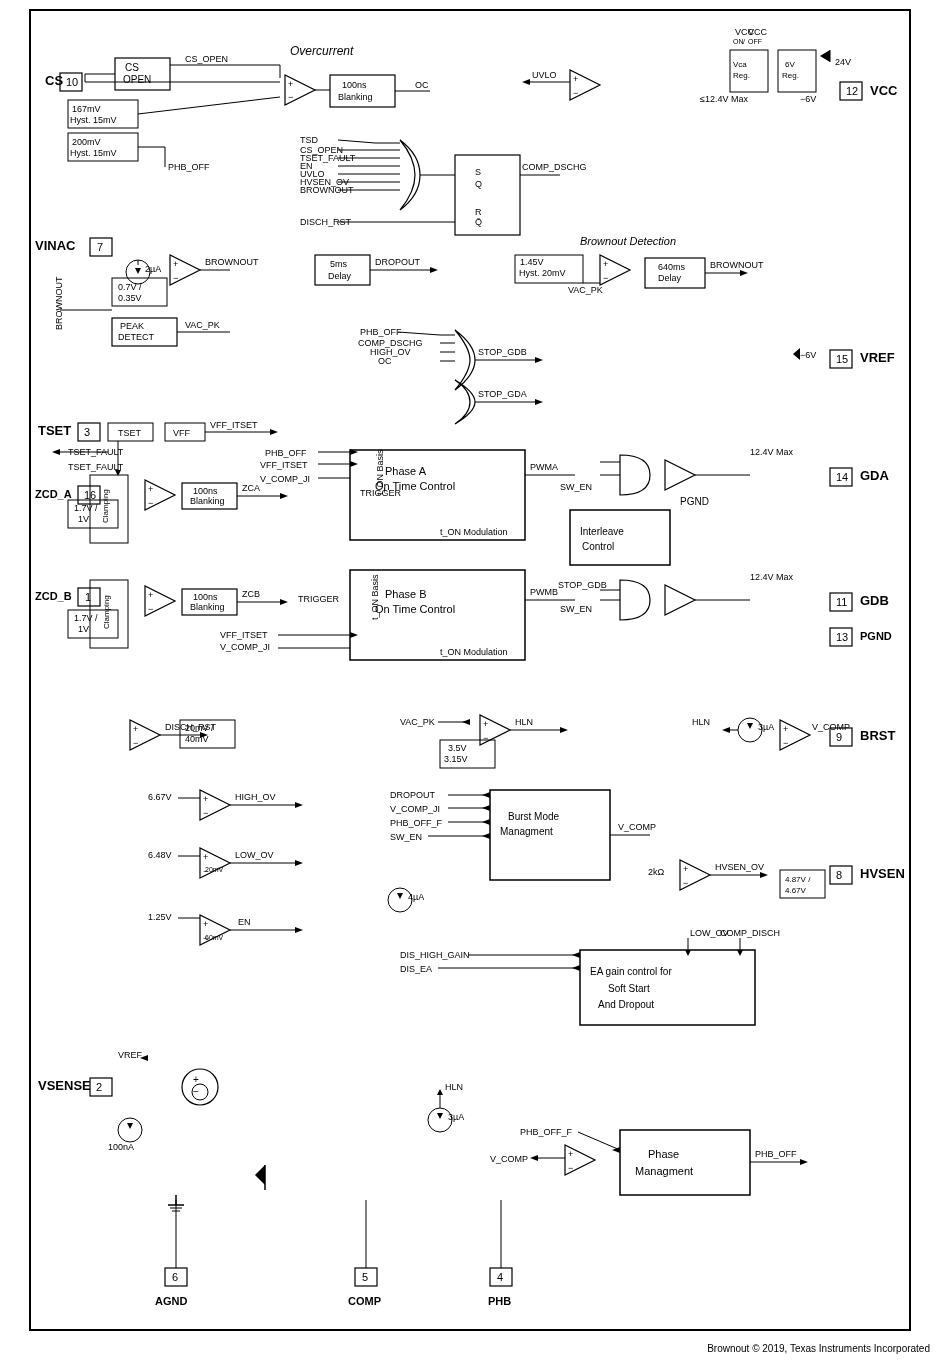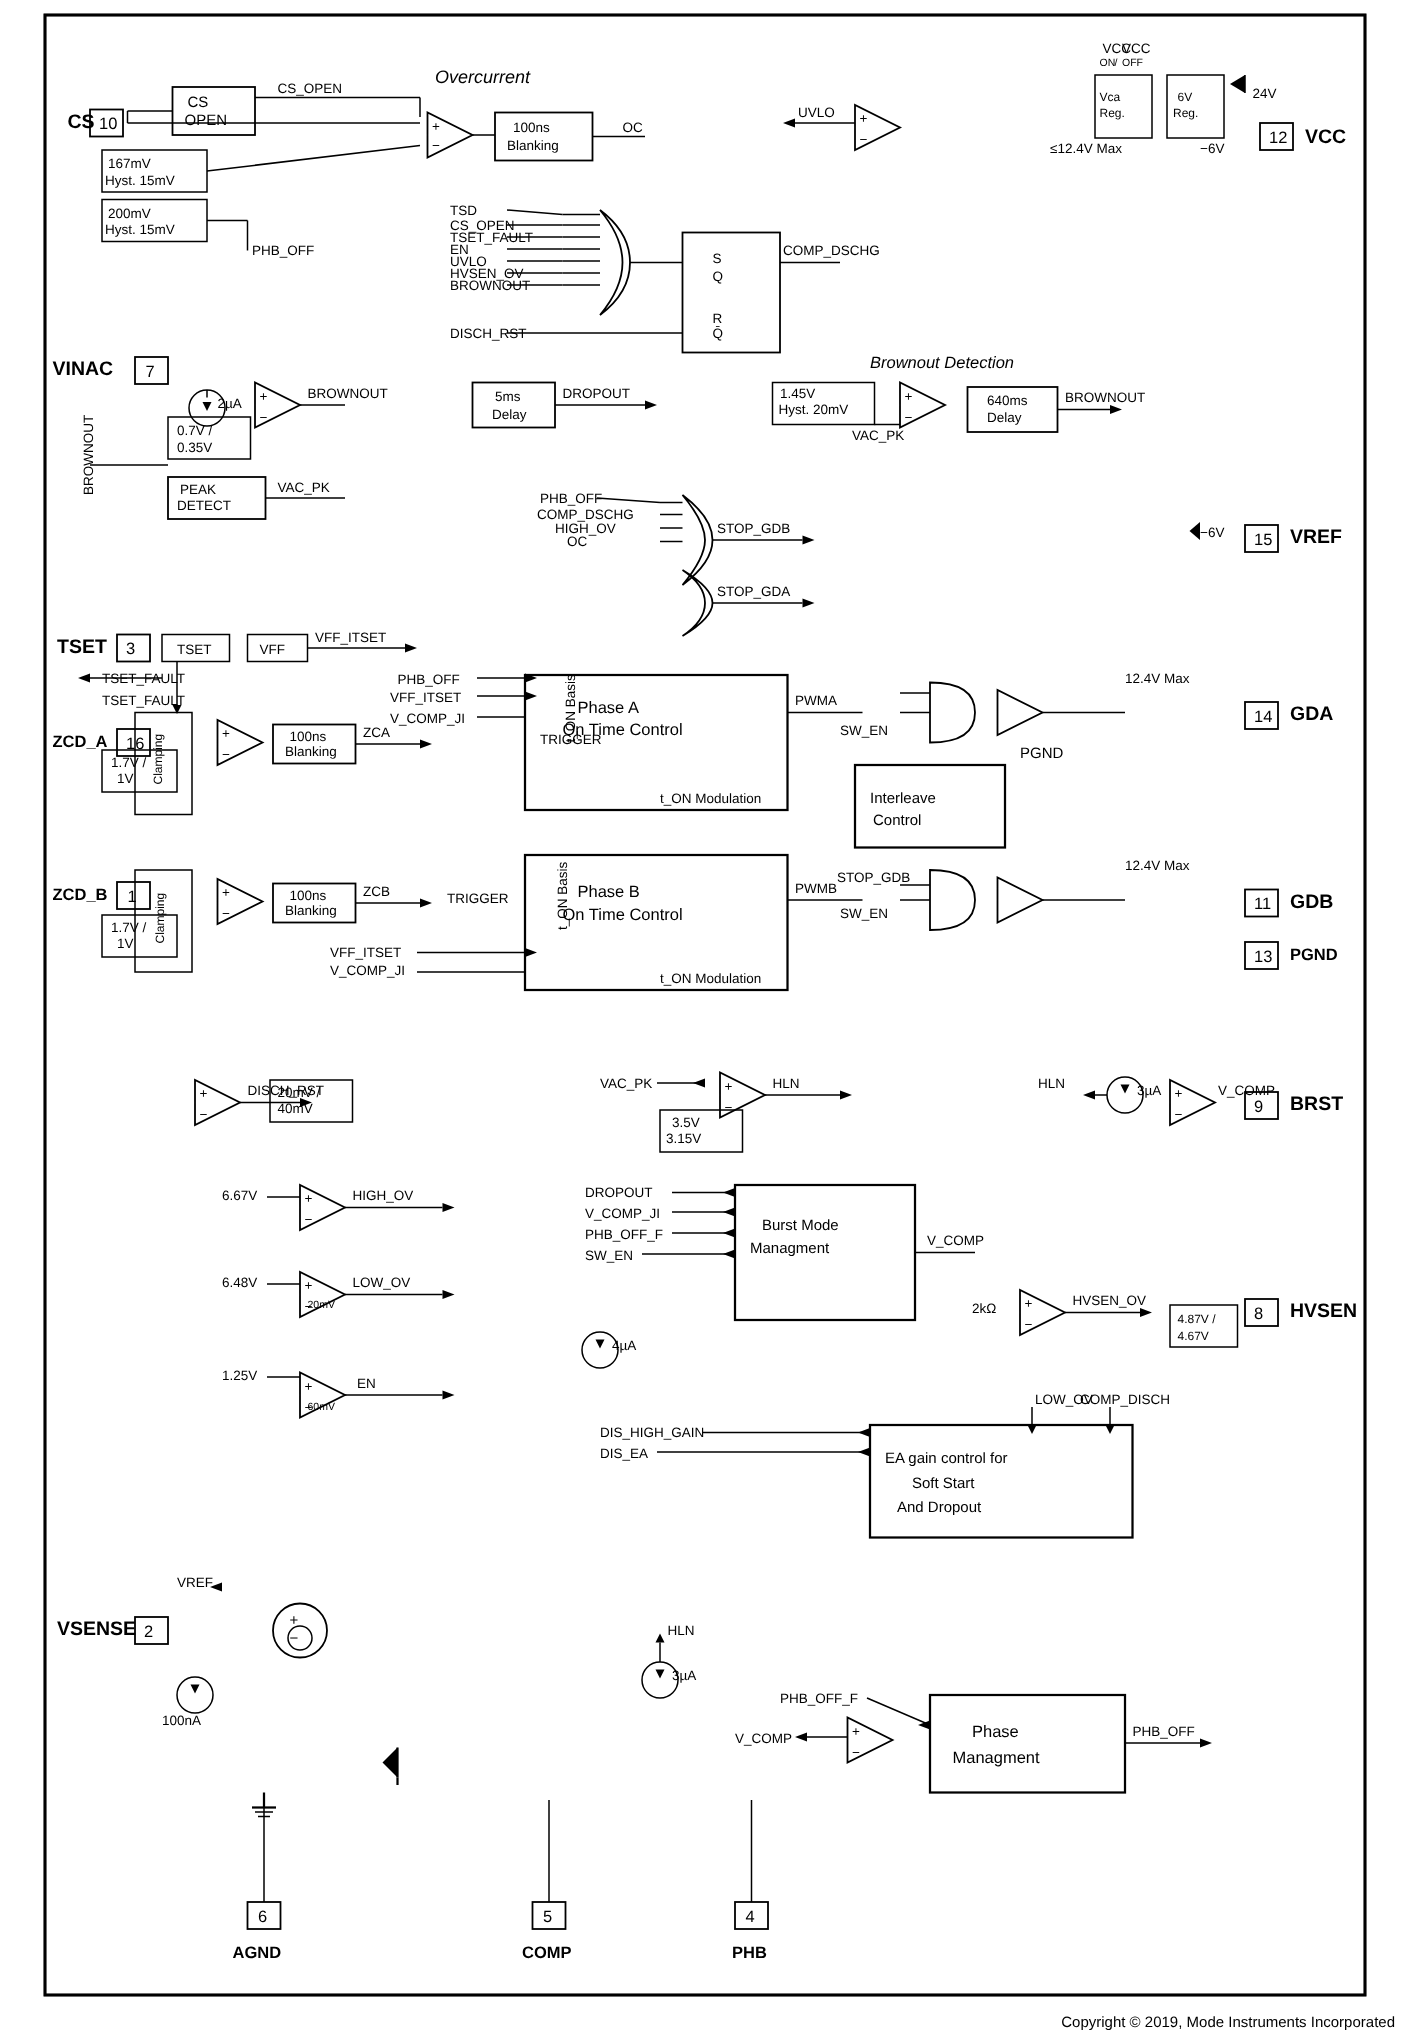--- a/index.html
+++ b/index.html
@@ -630,14 +630,14 @@
     <polygon points="115,470 121,470 118,476" fill="#000"></polygon>
 
     <text x="265" y="456" font-size="9">PHB_OFF</text>
     <line x1="318" y1="452" x2="350" y2="452" stroke="#000" stroke-width="1"></line>
     <polygon points="350,449 350,455 358,452" fill="#000"></polygon>
 
     <rect x="30" y="10" width="880" height="1320" fill="none" stroke="#000" stroke-width="2"></rect>
 
   </svg>
 
-  <div class="copyright">Copyright © 2019, Mode Instruments Incorporated</div>
+  <div class="copyright">Brownout © 2019, Texas Instruments Incorporated</div>
 </div>
 
 </body></html>

